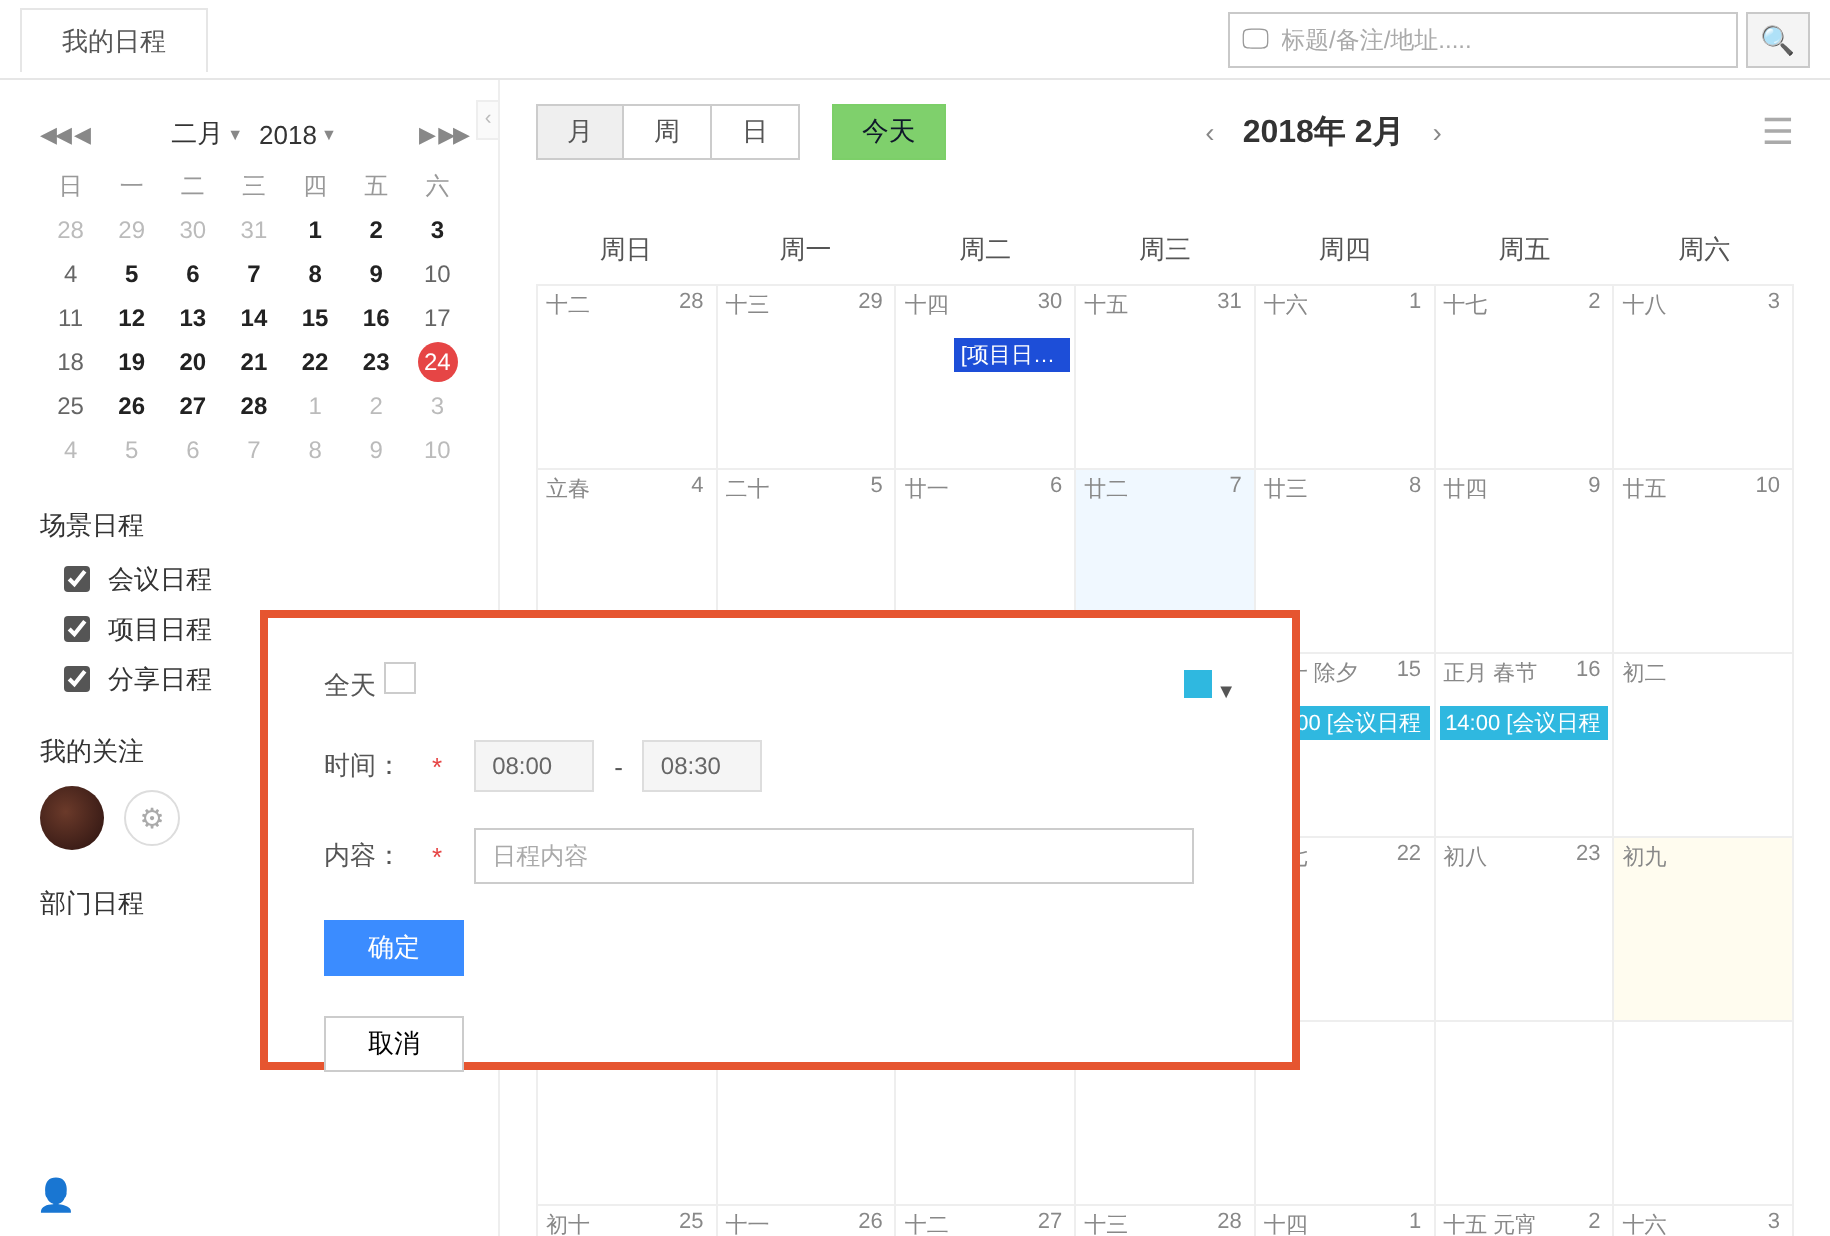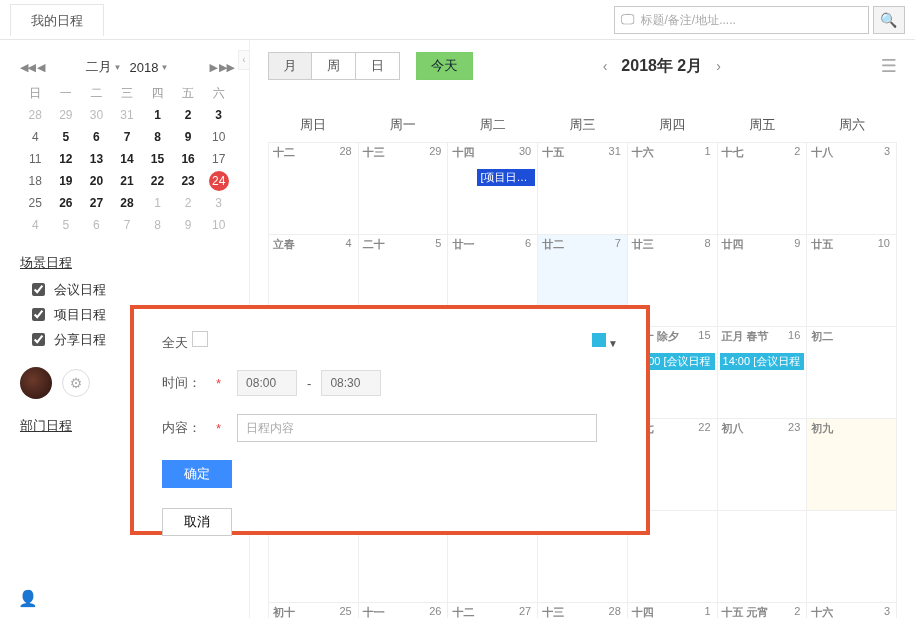--- a/index.html
+++ b/index.html
@@ -98,21 +98,21 @@
     width: 14.28%;
     height: 22px;
     font-size: 12px;
     color: #666;
   }
   .mini-cal th { color: #999; font-weight: normal; }
   .mini-cal td.dim { color: #bbb; }
   .mini-cal td.bold { color: #222; font-weight: 600; }
   .mini-cal td span { display:inline-block; width:20px; height:20px; line-height:20px;}
   .side-section { margin-top: 18px; }
-  .side-title { font-size: 13px; color: #333; margin-bottom: 8px; text-decoration: underline; }
+  .side-title { font-size: 13px; color: #333; margin-bottom: 8px; }
   .side-item { display: flex; align-items: center; gap: 6px; margin: 6px 0 6px 8px; font-size: 13px; color:#333;}
   .side-item input { accent-color: #555;}
   .follow-row { display: flex; align-items: center; gap: 10px; margin-top: 6px; }
   .avatar {
     width: 32px; height: 32px; border-radius: 50%;
     background: radial-gradient(circle at 40% 40%, #6b3a2a, #2a1210);
     display:inline-block;
   }
   .gear {
     width: 28px; height: 28px; border-radius: 50%;
@@ -131,21 +131,21 @@
     height: 28px; padding:0 14px; border:1px solid #7ccf68; background:#7fd06c; color:#0f172a;
     margin-left:6px;
   }
   .month-nav { margin-left: 120px; display:flex; align-items:center; gap:14px; font-size:16px; color:#333;}
   .month-nav .arrow { color:#888; font-size:14px;}
   .listicon { margin-left:auto; color:#aaa; font-size:18px; }
   .weekrow { display:flex; margin-top:36px; }
   .weekrow div { flex:1; text-align:center; color:#555; font-size:13px; }
   .grid { display:grid; grid-template-columns: repeat(7, 1fr); border-left:1px solid #eee; border-top:1px solid #eee; margin-top:8px;}
   .cell { border-right:1px solid #eee; border-bottom:1px solid #eee; height:92px; position:relative; padding:2px 4px; font-size:11px; color:#888;}
-  .cell .lunar { position:absolute; top:2px; left:4px;font-weight:bold; }
+  .cell .lunar { position:absolute; top:2px; left:4px; }
   .cell .day { position:absolute; top:2px; right:6px; }
   .cell.today { background:#f0f8ff; }
   .cell.highlight { background:#fffcef; }
   .event { position:absolute; top:26px; left:2px; right:2px; color:#fff; font-size:11px; padding:1px 3px; white-space:nowrap; overflow:hidden; text-overflow:ellipsis;}
   .event.blue { background:#1d4ed8;margin-left:27px; }
   .event.cyan { background:#2fb8e0; }
   .popup {
     position:absolute; left:130px; top:305px; width:520px; height:230px;
     background:#fff; border:4px solid #e65530; z-index:10; padding:22px 28px;
     font-size:13px; color:#555;
@@ -279,20 +279,21 @@
             <span>项目日程</span>
           </div>
           <div class="side-item">
             <input type="checkbox" checked="" style="">
             <span>分享日程</span>
           </div>
         </div>
     </div>
 
     <div class="side-section">
+      <div class="side-title">我的关注</div>
       <div class="follow-row">
         <span class="avatar"></span>
         <span class="gear">⚙</span>
       </div>
     </div>
 
     <div class="side-section">
       <div class="side-title">部门日程</div>
     </div>
   </div>
@@ -492,21 +493,21 @@
         </div>
         <div class="cell">
           <span class="lunar">十六</span>
           <span class="day">3</span>
         </div>
       </div>
   </div>
 </div>
 
 <div class="popup">
-  <div class="row" style="justify-content:space-between;">
+  <div class="row" style="justify-content:space-between;align-items:flex-end;">
     <span>
       <label>全天</label>
       <span class="allday-box"></span>
     </span>
     <span>
       <span class="colorswatch"></span><span class="dropdown-tri">▼</span>
     </span>
   </div>
   <div class="row">
     <label>时间：</label>

